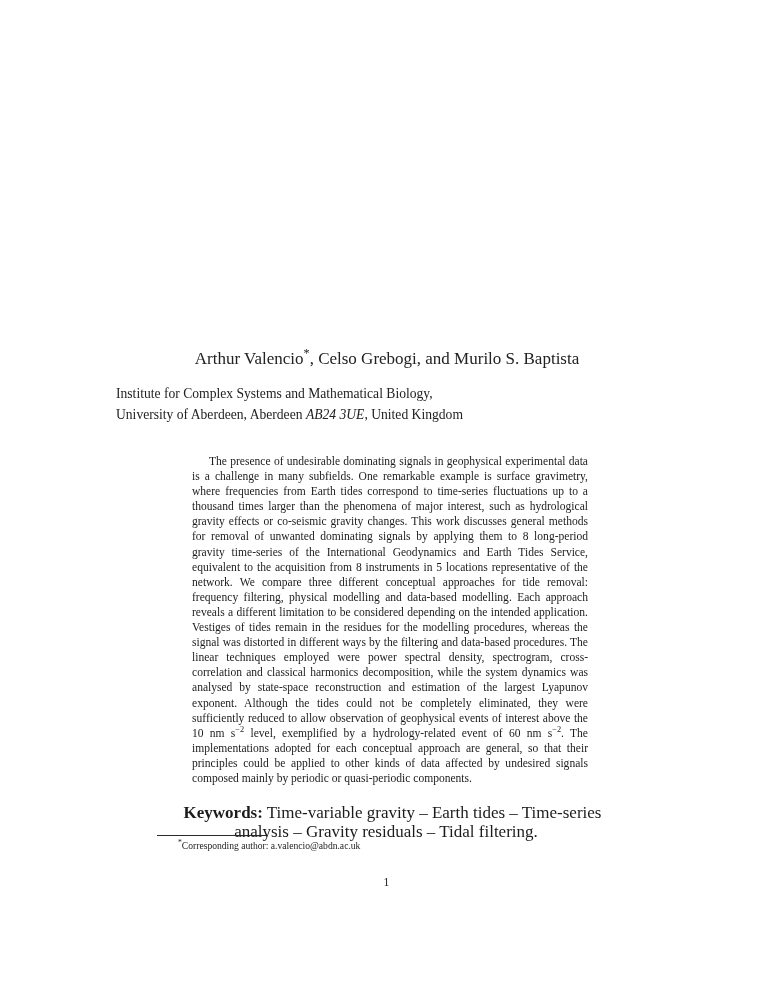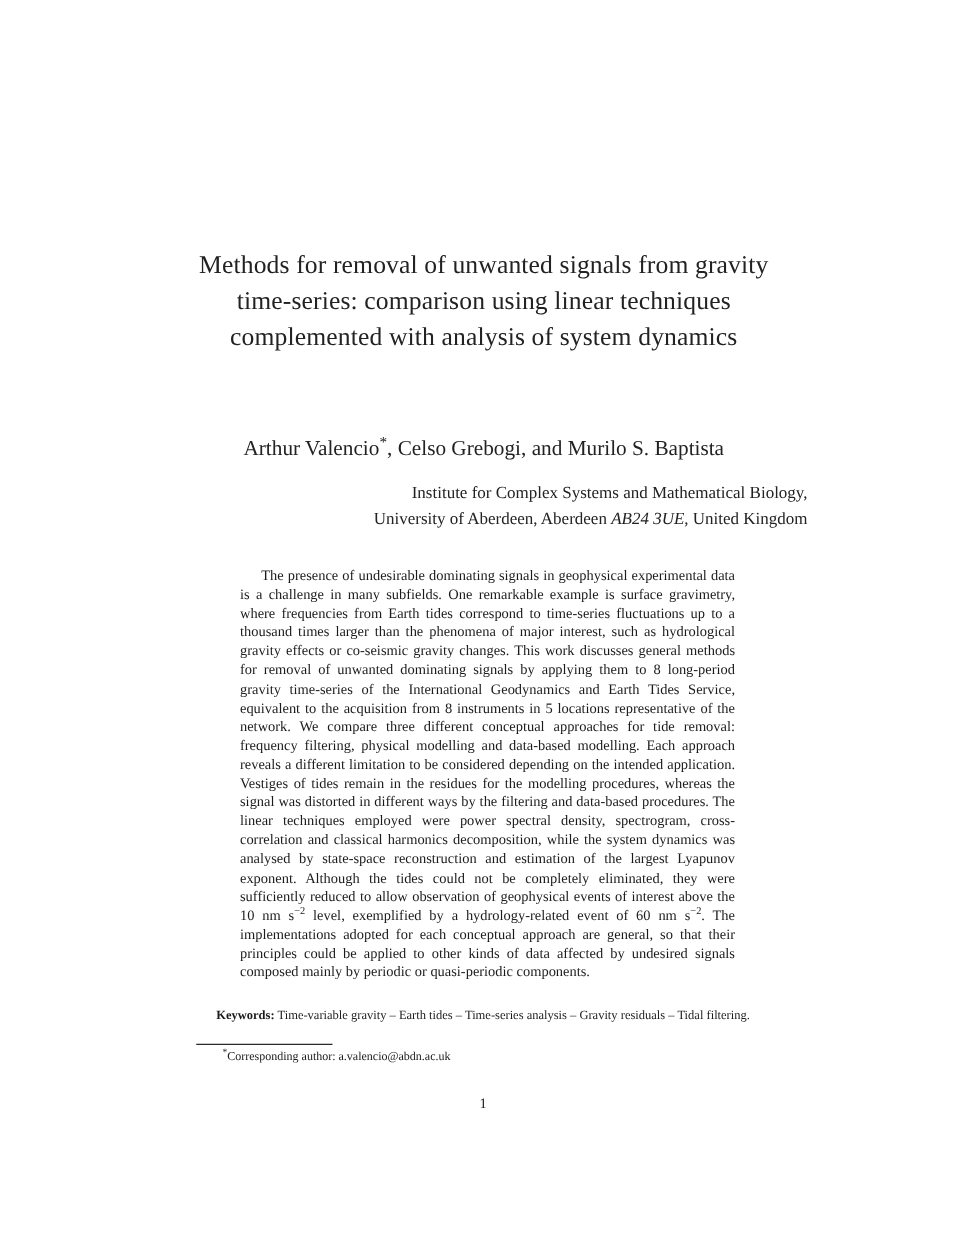--- a/index.html
+++ b/index.html
@@ -43,24 +43,24 @@
   }
   .authors sup {
     font-size: 0.72em;
     vertical-align: super;
     line-height: 0;
   }
 
   
   .affiliation {
     position: absolute;
-    left: 96px;
+    left: 116px;
     top: 383px;
     width: 550px;
-    text-align: right;
+    text-align: left;
     font-size: 13.6px;
     line-height: 21px;
     color: #222222;
   }
   .affiliation .postcode {
     font-style: italic;
   }
 
   
   .abstract-heading {
@@ -92,23 +92,23 @@
     vertical-align: super;
     line-height: 0;
   }
 
   
   .keywords {
     position: absolute;
     left: 160px;
     top: 803px;
     width: 452px;
-    font-size: 10px;
+    font-size: 17px;
     line-height: 19px;
-    text-align: left;
+    text-align: center;
     text-indent: 13px;
     color: #1b1b1b;
   }
   .keywords .kw-label {
     font-weight: bold;
   }
 
   
   .footnote-rule {
     position: absolute;
@@ -142,21 +142,20 @@
     text-align: center;
     font-size: 11.6px;
     color: #1b1b1b;
   }
 </style>
 </head>
 <body>
 
 <div class="page">
 
-  <div class="title-block">Methods for removal of unwanted signals from gravity time-series: comparison using linear techniques complemented with analysis of system dynamics</div>
 
   <div class="authors">
     <span>Arthur Valencio</span><sup>*</sup><span>, Celso Grebogi, and Murilo S. Baptista</span>
   </div>
 
   <div class="affiliation">
     <div>Institute for Complex Systems and Mathematical Biology,</div>
     <div><span>University of Aberdeen, Aberdeen </span><span class="postcode">AB24 3UE</span><span>, United Kingdom</span></div>
   </div>
 

